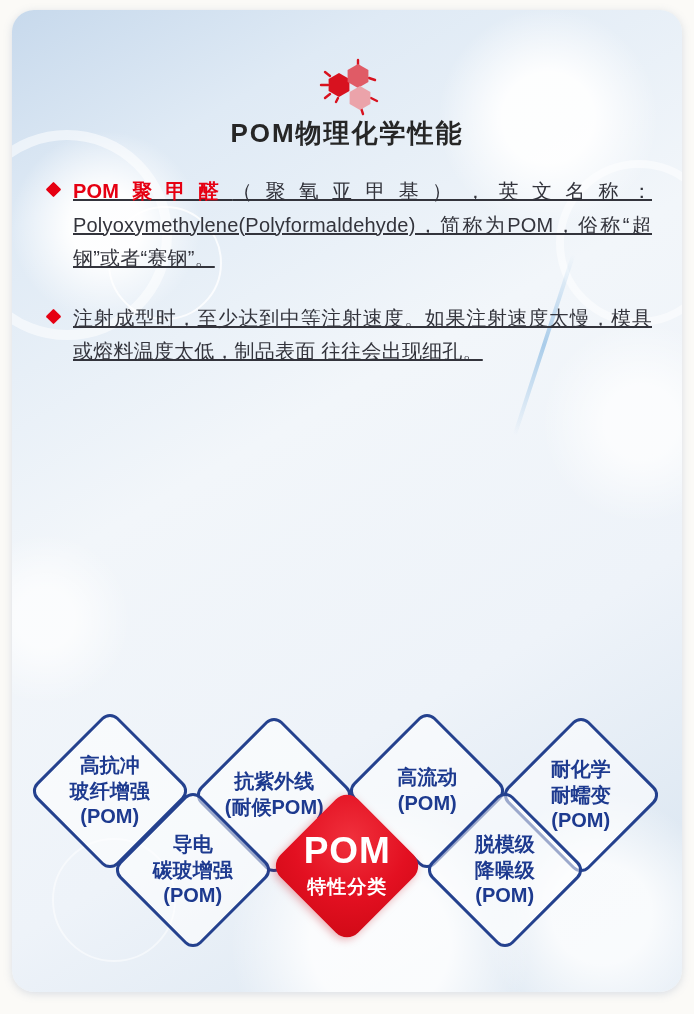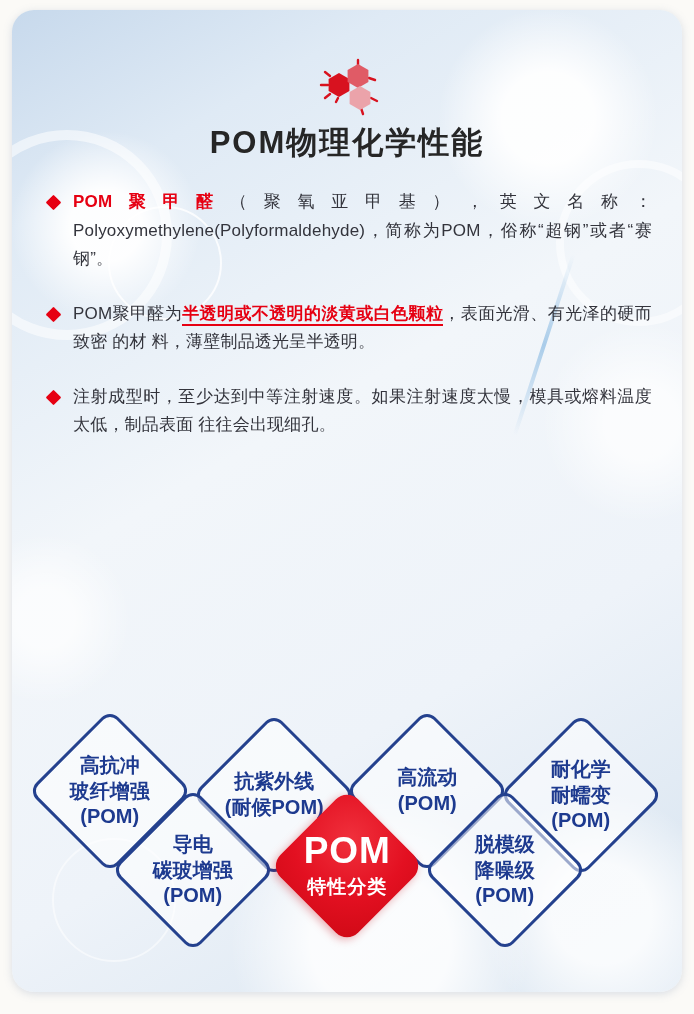--- a/index.html
+++ b/index.html
@@ -29,33 +29,32 @@
   .ring.r3{width:150px;height:150px;right:-40px;top:150px;border-width:8px;border-color:rgba(255,255,255,0.5);}
   .ring.r4{width:120px;height:120px;left:40px;bottom:30px;border-color:rgba(255,255,255,0.5);}
   .streak{
     position:absolute;left:530px;top:240px;width:4px;height:190px;
     background:linear-gradient(to bottom, rgba(127,179,224,0) 0%, rgba(110,170,220,0.55) 50%, rgba(127,179,224,0) 100%);
     transform:rotate(18deg);border-radius:2px;
   }
   .header{position:relative;text-align:center;padding-top:48px;}
   .molecule{display:block;margin:0 auto;}
   .title{
-    margin-top:6px;
-    font-size:31px;font-weight:bold;color:#262626;letter-spacing:2px;
+    font-size:26px;font-weight:bold;color:#262626;letter-spacing:2px;
   }
   .content{position:relative;padding:24px 30px 0 34px;}
   .bullet{display:flex;margin-bottom:26px;}
   .bullet .marker{
     flex:0 0 auto;width:11px;height:11px;margin:9px 14px 0 2px;
     background:#e60012;transform:rotate(45deg);border-radius:1px;
   }
   .bullet .text{
     flex:1 1 auto;
-    font-size:17px;line-height:1.68;color:#33343c;
-    text-align:justify;letter-spacing:0.2px;
+    font-size:20px;line-height:1.68;color:#33343c;
+    text-align:justify;letter-spacing:0.2px;text-decoration:underline;
   }
   .seg-red{color:#e60012;font-weight:bold;}
   .seg-red-underline{
     color:#e60012;font-weight:bold;
     border-bottom:2px solid #e60012;padding-bottom:1px;
   }
   .diagram{position:absolute;left:0;top:685px;width:670px;height:260px;}
   .diamond{
     position:absolute;width:110px;height:110px;
     transform:rotate(45deg);
@@ -107,24 +106,20 @@
     <div class="title">POM物理化学性能</div>
   </div>
 
   <div class="content">
     <div class="bullet">
       <span class="marker"></span>
       <div class="text"><span class="seg-red">POM聚甲醛</span><span>（聚氧亚甲基），英文名称：Polyoxymethylene(Polyformaldehyde)，简称为POM，俗称“超钢”或者“赛钢”。</span></div>
     </div>
     <div class="bullet">
       <span class="marker"></span>
-      <div class="text"><span>POM聚甲醛为</span><span class="seg-red-underline">半透明或不透明的淡黄或白色颗粒</span><span>，表面光滑、有光泽的硬而致密 的材 料，薄壁制品透光呈半透明。</span></div>
-    </div>
-    <div class="bullet">
-      <span class="marker"></span>
       <div class="text"><span>注射成型时，至少达到中等注射速度。如果注射速度太慢，模具或熔料温度太低，制品表面 往往会出现细孔。</span></div>
     </div>
   </div>
 
   <div class="diagram">
     <div class="diamond" style="left:40px;top:38px;">
       <div class="label">高抗冲<br>玻纤增强<br>(POM)</div>
     </div>
     <div class="diamond" style="left:204px;top:42px;">
       <div class="label">抗紫外线<br>(耐候POM)</div>

